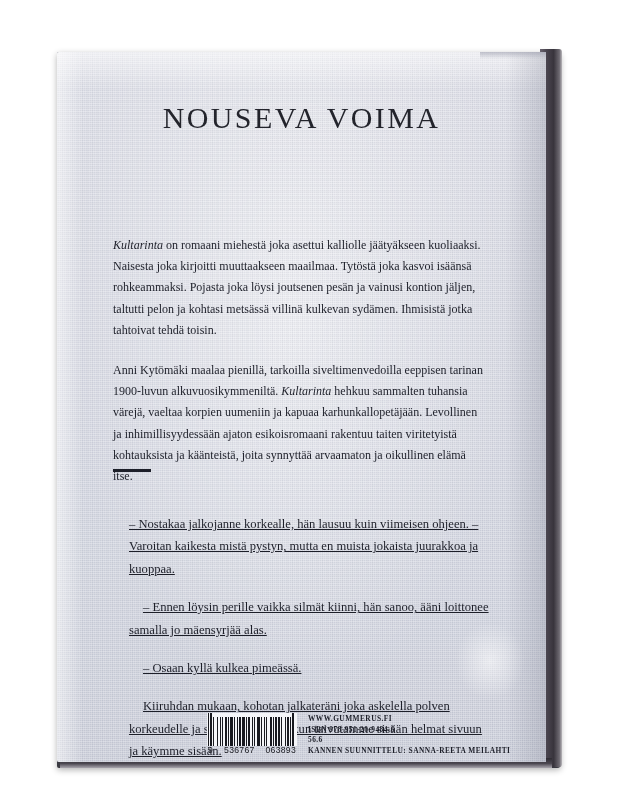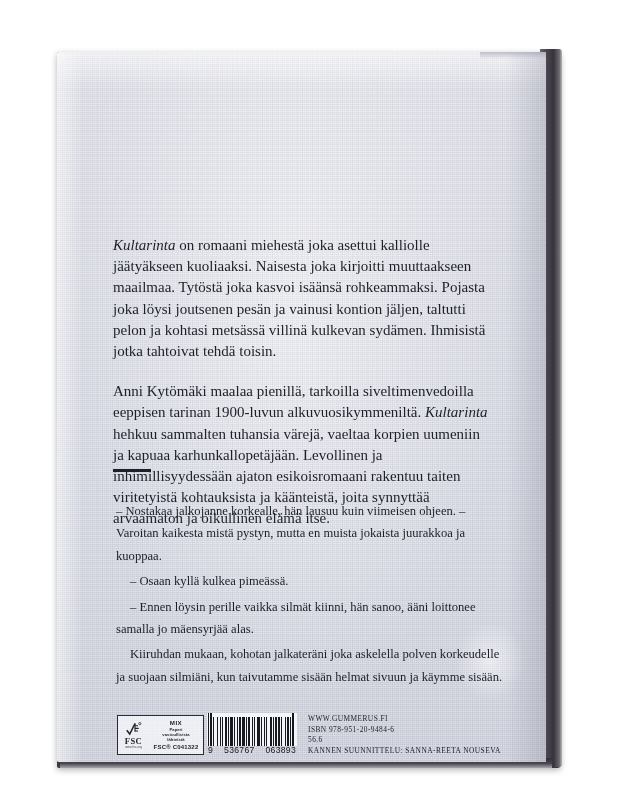--- a/index.html
+++ b/index.html
@@ -73,35 +73,35 @@
   .title{
     position:absolute;left:0;top:48px;width:489px;
     text-align:center;color:#23242c;
     font-family:"Liberation Serif", serif;
     font-weight:400;font-size:30px;line-height:36px;letter-spacing:2.4px;
   }
   .title div{white-space:nowrap;}
 
   .body-block{
     position:absolute;left:56px;top:183px;width:375px;
-    color:#1d1f29;font-size:15px;line-height:21.2px;
+    color:#1d1f29;font-size:12px;line-height:21.2px;
     text-align:left;
   }
   .body-block p{margin:0 0 19px 0;}
   .body-block em{font-style:italic;}
 
   .rule{
     position:absolute;left:56px;top:417px;width:38px;height:3px;background:#1d1f29;
   }
 
   .excerpt{
     position:absolute;left:56px;top:445px;width:393px;
     color:#1d1f29;font-size:12.6px;line-height:22.4px;
   }
-  .excerpt p{margin:3px;}
+  .excerpt p{margin:16px;text-decoration:underline;}
   .excerpt p.ind{text-indent:14px;}
 
   
   .fsc{
     position:absolute;left:60px;top:663px;width:85px;height:38px;
     border:1px solid #2b2d36;background:rgba(248,249,252,.72);
     display:flex;align-items:center;
   }
   .fsc-logo{
     width:31px;height:100%;display:flex;flex-direction:column;
@@ -128,21 +128,21 @@
   .bc-digits{
     display:flex;justify-content:space-between;align-items:baseline;
     font-family:"Liberation Sans",sans-serif;font-size:8.6px;color:#18191f;
     letter-spacing:.3px;margin-top:-1px;padding:0 1px;
   }
 
   .pubinfo{
     position:absolute;left:251px;top:662px;width:230px;
     color:#1d1f29;font-family:"Liberation Serif",serif;
     font-size:7.4px;letter-spacing:.45px;line-height:10.6px;
-    font-weight:400;
+    font-weight:700;
   }
   .pubinfo div{white-space:nowrap;}
 </style>
 </head>
 <body>
 
 <div id="stage">
 
   <div class="book-shadow"></div>
   <div class="spine-edge">
@@ -155,54 +155,37 @@
     <div class="weave2"></div>
     <div class="topgloss"></div>
     <div class="leftgloss"></div>
     <div class="rightshade"></div>
     <div class="fold-notch"></div>
     <div class="smudge"></div>
 
     <div class="content">
 
       <div class="title">
+        <div>NOUSEVA VOIMA</div>
       </div>
 
       <div class="body-block" id="blurb">
           <p><em>Kultarinta</em><span> on romaani miehestä joka asettui kalliolle jäätyäkseen kuoliaaksi. Naisesta joka kirjoitti muuttaakseen maailmaa. Tytöstä joka kasvoi isäänsä rohkeammaksi. Pojasta joka löysi joutsenen pesän ja vainusi kontion jäljen, taltutti pelon ja kohtasi metsässä villinä kulkevan sydämen. Ihmisistä jotka tahtoivat tehdä toisin.</span></p>
           <p><span>Anni Kytömäki maalaa pienillä, tarkoilla siveltimenvedoilla eeppisen tarinan 1900-luvun alkuvuosikymmeniltä. </span><em>Kultarinta</em><span> hehkuu sammalten tuhansia värejä, vaeltaa korpien uumeniin ja kapuaa karhunkallopetäjään. Levollinen ja inhimillisyydessään ajaton esikoisromaani rakentuu taiten viritetyistä kohtauksista ja käänteistä, joita synnyttää arvaamaton ja oikullinen elämä itse.</span></p>
         </div>
 
       <div class="rule"></div>
 
       <div class="excerpt" id="excerpt">
           <p>– Nostakaa jalkojanne korkealle, hän lausuu kuin viimeisen ohjeen. – Varoitan kaikesta mistä pystyn, mutta en muista jokaista juurakkoa ja kuoppaa.</p>
+          <p class="ind">– Ennen löysin perille vaikka silmät kiinni, hän sanoo, ääni loittonee samalla jo mäensyrjää alas.</p>
           <p class="ind">– Osaan kyllä kulkea pimeässä.</p>
-          <p class="ind">– Ennen löysin perille vaikka silmät kiinni, hän sanoo, ääni loittonee samalla jo mäensyrjää alas.</p>
           <p class="ind">Kiiruhdan mukaan, kohotan jalkateräni joka askelella polven korkeudelle ja suojaan silmiäni, kun taivutamme sisään helmat sivuun ja käymme sisään.</p>
         </div>
 
-      <div class="fsc">
-        <div class="fsc-logo">
-          <svg class="fsc-tree" viewBox="0 0 22 20">
-            <path d="M2 11 L6 16 L13 2" fill="none" stroke="#23242c" stroke-width="2.1"></path>
-            <path d="M13 2 L13 13 M13 5 L17 5 M13 8.5 L18 8.5 M13 12 L17 12" fill="none" stroke="#23242c" stroke-width="1.5"></path>
-            <circle cx="19.4" cy="2.2" r="1.5" fill="none" stroke="#23242c" stroke-width="1"></circle>
-          </svg>
-          <span class="fsc-word">FSC</span>
-          <span class="fsc-url">www.fsc.org</span>
-        </div>
-        <div class="fsc-text">
-          <div class="fsc-mix">MIX</div>
-          <div class="fsc-desc">Paperi</div>
-          <div class="fsc-desc">vastuullisista</div>
-          <div class="fsc-desc">lähteistä</div>
-          <div class="fsc-code">FSC® C041322</div>
-        </div>
-      </div>
 
       <div class="barcode">
         <div class="bars" id="bars">
             <i style="width: 1px;"></i>
             <i style="width: 1px; background: transparent;"></i>
             <i style="width: 2px;"></i>
             <i class="sh" style="width: 1px; background: transparent;"></i>
             <i class="sh" style="width: 1px;"></i>
             <i class="sh" style="width: 3px; background: transparent;"></i>
             <i class="sh" style="width: 1px;"></i>
@@ -264,18 +247,18 @@
           <span>9</span>
           <span>536767</span>
           <span>063893</span>
         </div>
       </div>
 
       <div class="pubinfo">
         <div>WWW.GUMMERUS.FI</div>
         <div>ISBN 978-951-20-9484-6</div>
         <div>56.6</div>
-        <div>KANNEN SUUNNITTELU: SANNA-REETA NOUSEVA</div>
+        <div>KANNEN SUUNNITTELU: SANNA-REETA MEILAHTI</div>
       </div>
 
     </div>
   </div>
 </div>
 
 </body></html>

